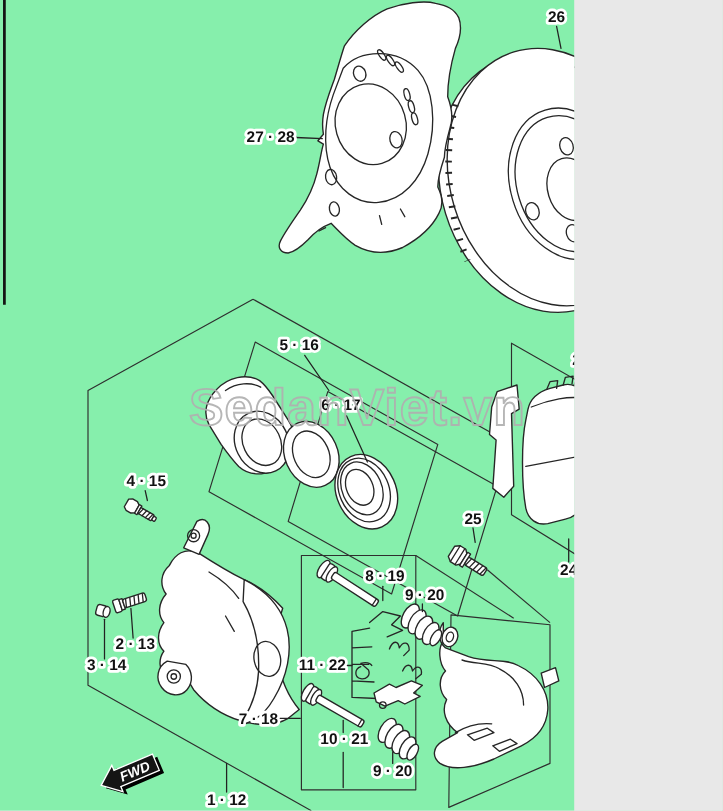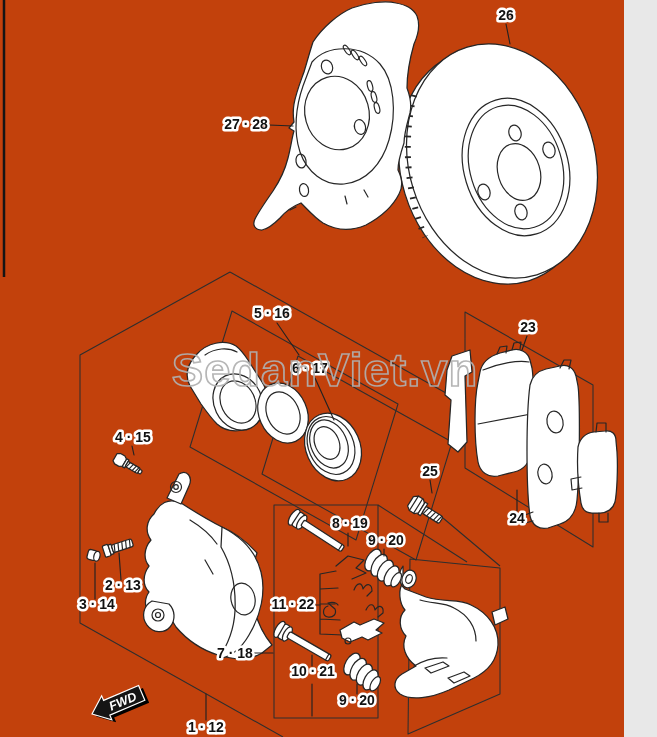--- a/index.html
+++ b/index.html
@@ -1,16 +1,16 @@
 <!DOCTYPE html>
 <html><head>
 <meta charset="utf-8">
 <style>
   html,body{margin:0;padding:0;background:#e8e8e8;}
-  #page{position:relative;width:624px;height:737px;background:#c2410c;overflow:hidden;
+  #page{position:relative;width:522px;height:737px;background:#86efac;overflow:hidden;
         font-family:"Liberation Sans",sans-serif;}
   svg{position:absolute;inset:0;display:block;}
   .ln{fill:none;stroke:#262626;stroke-width:1.2;stroke-linejoin:round;stroke-linecap:round;}
   .bx{fill:none;stroke:#2e2e2e;stroke-width:1.05;stroke-linejoin:round;}
   .wh{fill:#ffffff;stroke:#262626;stroke-width:1.25;stroke-linejoin:round;stroke-linecap:round;}
   .callout{font:bold 14px "Liberation Sans",sans-serif;fill:#111111;text-anchor:middle;
            paint-order:stroke;stroke:#ffffff;stroke-width:5px;stroke-linejoin:round;}
   .leader{fill:none;stroke:#222222;stroke-width:1.15;stroke-linecap:round;}
   .watermark{font:bold 47px "Liberation Sans",sans-serif;fill:none;stroke:#b0b0b0;
              stroke-width:1.7px;letter-spacing:1px;text-anchor:middle;opacity:.92;}

